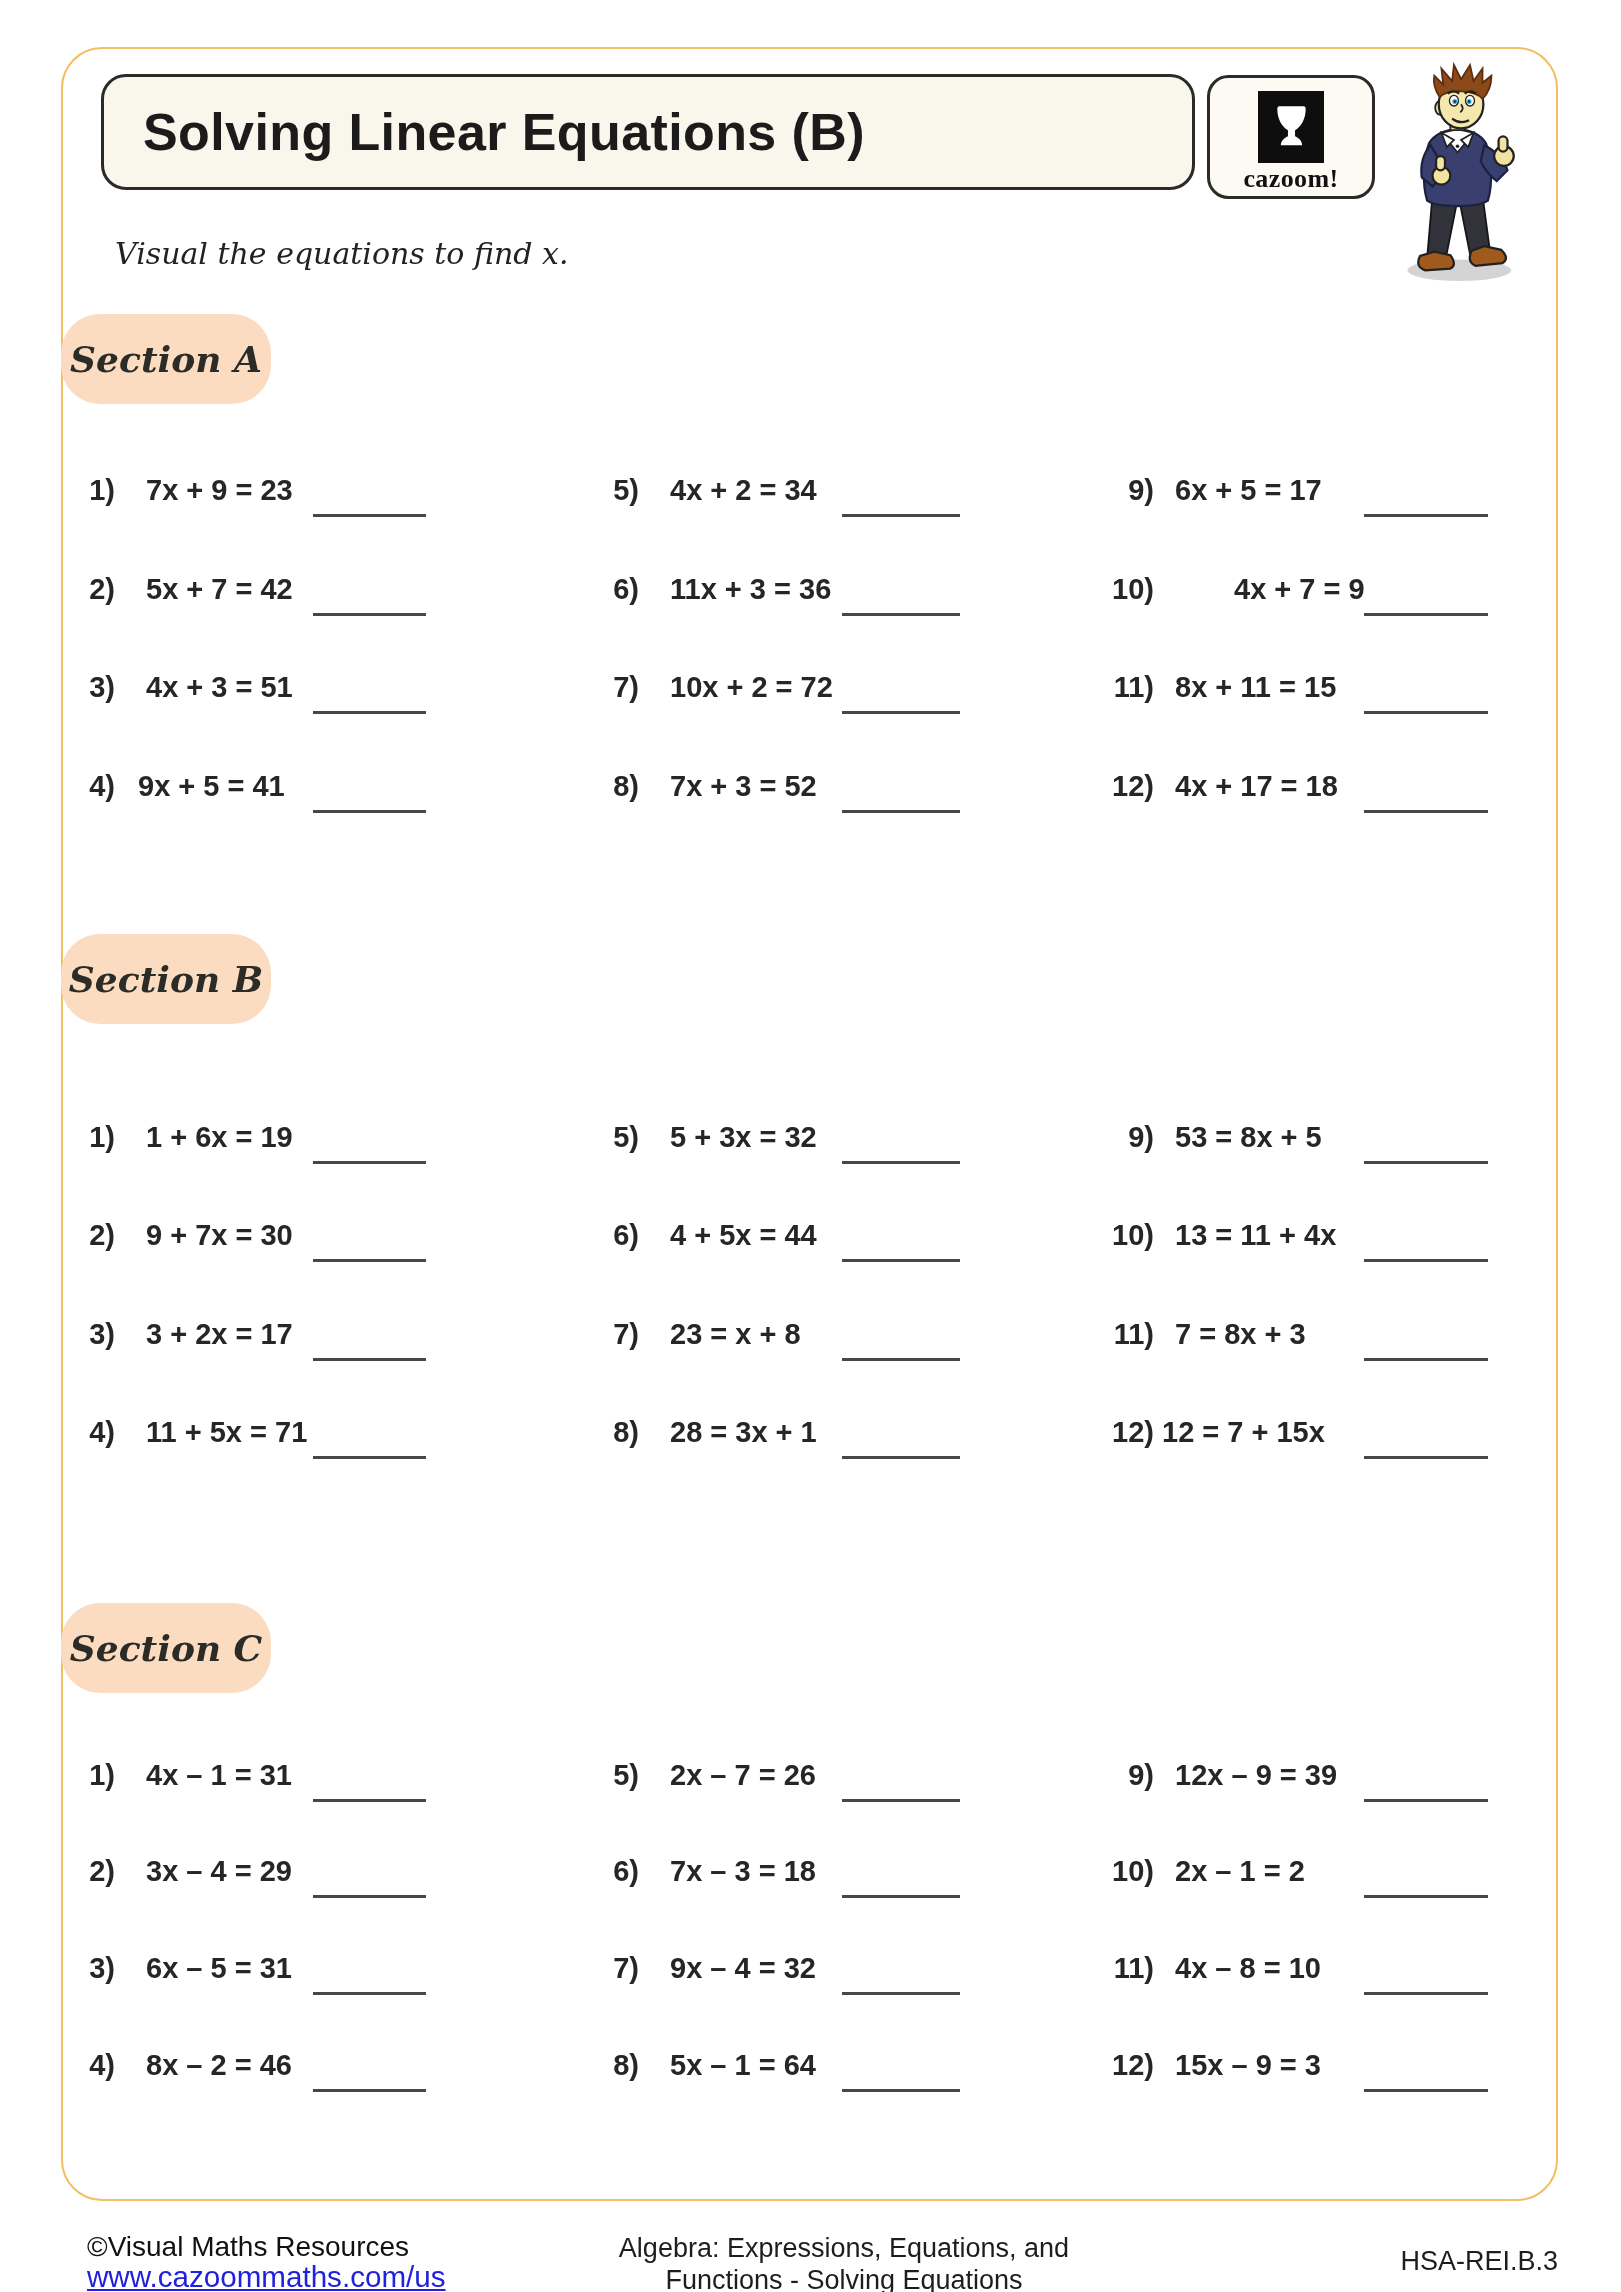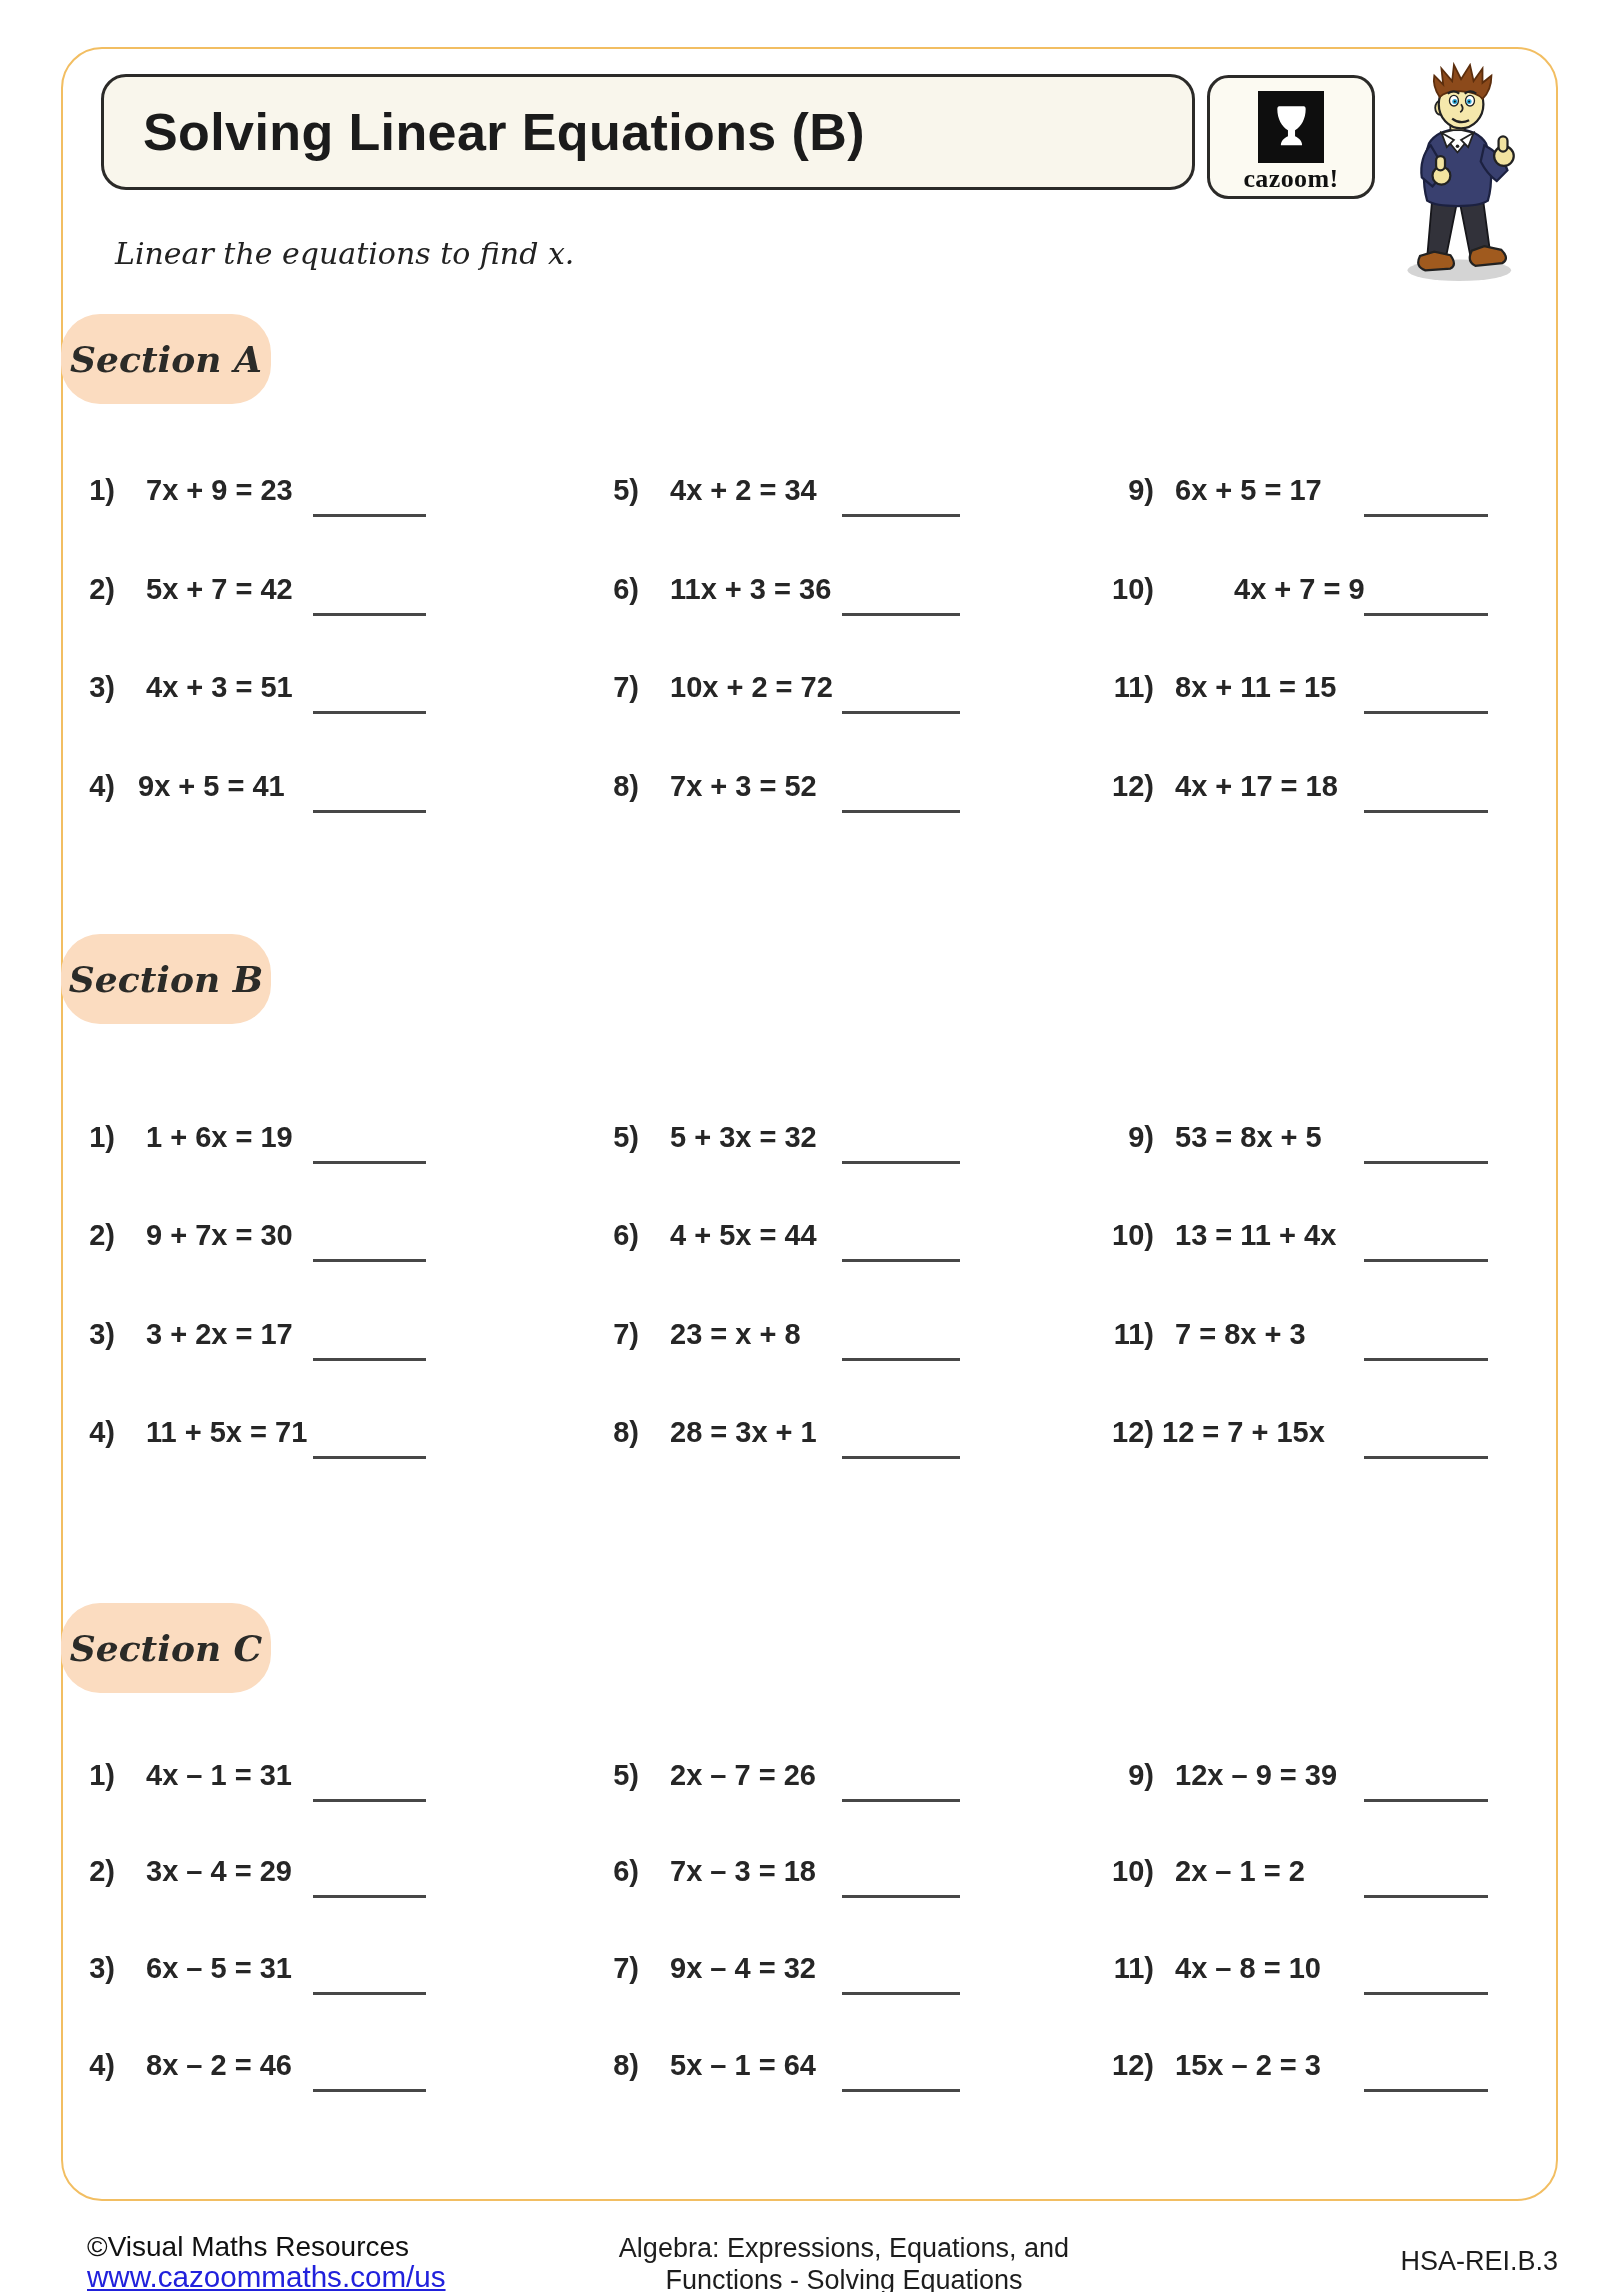--- a/index.html
+++ b/index.html
@@ -93,21 +93,21 @@
   <circle cx="67" cy="45" r="2.8" fill="#2AA8D8"></circle>
   <circle cx="83" cy="45" r="2.8" fill="#2AA8D8"></circle>
   <circle cx="67" cy="45" r="1.2" fill="#111"></circle>
   <circle cx="83" cy="45" r="1.2" fill="#111"></circle>
   <path d="M59,36 Q66,31 72,36" stroke="#222" stroke-width="2.5" fill="none"></path>
   <path d="M78,36 Q84,31 91,36" stroke="#222" stroke-width="2.5" fill="none"></path>
   <path d="M74,48 q4,6 -1,9" stroke="#222" stroke-width="2" fill="none"></path>
   <path d="M64,64 q9,7 19,2" stroke="#222" stroke-width="2.5" fill="none"></path>
 </svg>
 
-<div class="instruction">Linear the equations to find x.</div>
+<div class="instruction">Visual the equations to find x.</div>
 
 <div class="section-label section-a">Section A</div>
 <div class="section-label section-b">Section B</div>
 <div class="section-label section-c">Section C</div>
 
 <div id="equations-layer">
     <div class="eq-item" style="top: 469px;">
       <span class="eq-num" style="left: 47px; width: 68px;">1)</span>
       <span class="eq-text" style="left: 146px;">7x + 9 = 23</span>
       <div class="answer-blank" style="left: 313px; width: 113px;"></div>
@@ -277,21 +277,21 @@
       <span class="eq-text" style="left: 1175px;">2x – 1 = 2</span>
       <div class="answer-blank" style="left: 1364px; width: 124px;"></div>
     </div>
     <div class="eq-item" style="top: 1947px;">
       <span class="eq-num" style="left: 1084px; width: 70px;">11)</span>
       <span class="eq-text" style="left: 1175px;">4x – 8 = 10</span>
       <div class="answer-blank" style="left: 1364px; width: 124px;"></div>
     </div>
     <div class="eq-item" style="top: 2044px;">
       <span class="eq-num" style="left: 1084px; width: 70px;">12)</span>
-      <span class="eq-text" style="left: 1175px;">15x – 2 = 3</span>
+      <span class="eq-text" style="left: 1175px;">15x – 9 = 3</span>
       <div class="answer-blank" style="left: 1364px; width: 124px;"></div>
     </div>
   </div>
 
 <div class="footer-left">
   <div>©Visual Maths Resources</div>
   <div><a class="footer-link">www.cazoommaths.com/us</a></div>
 </div>
 <div class="footer-center">
   <div>Algebra: Expressions, Equations, and</div>

